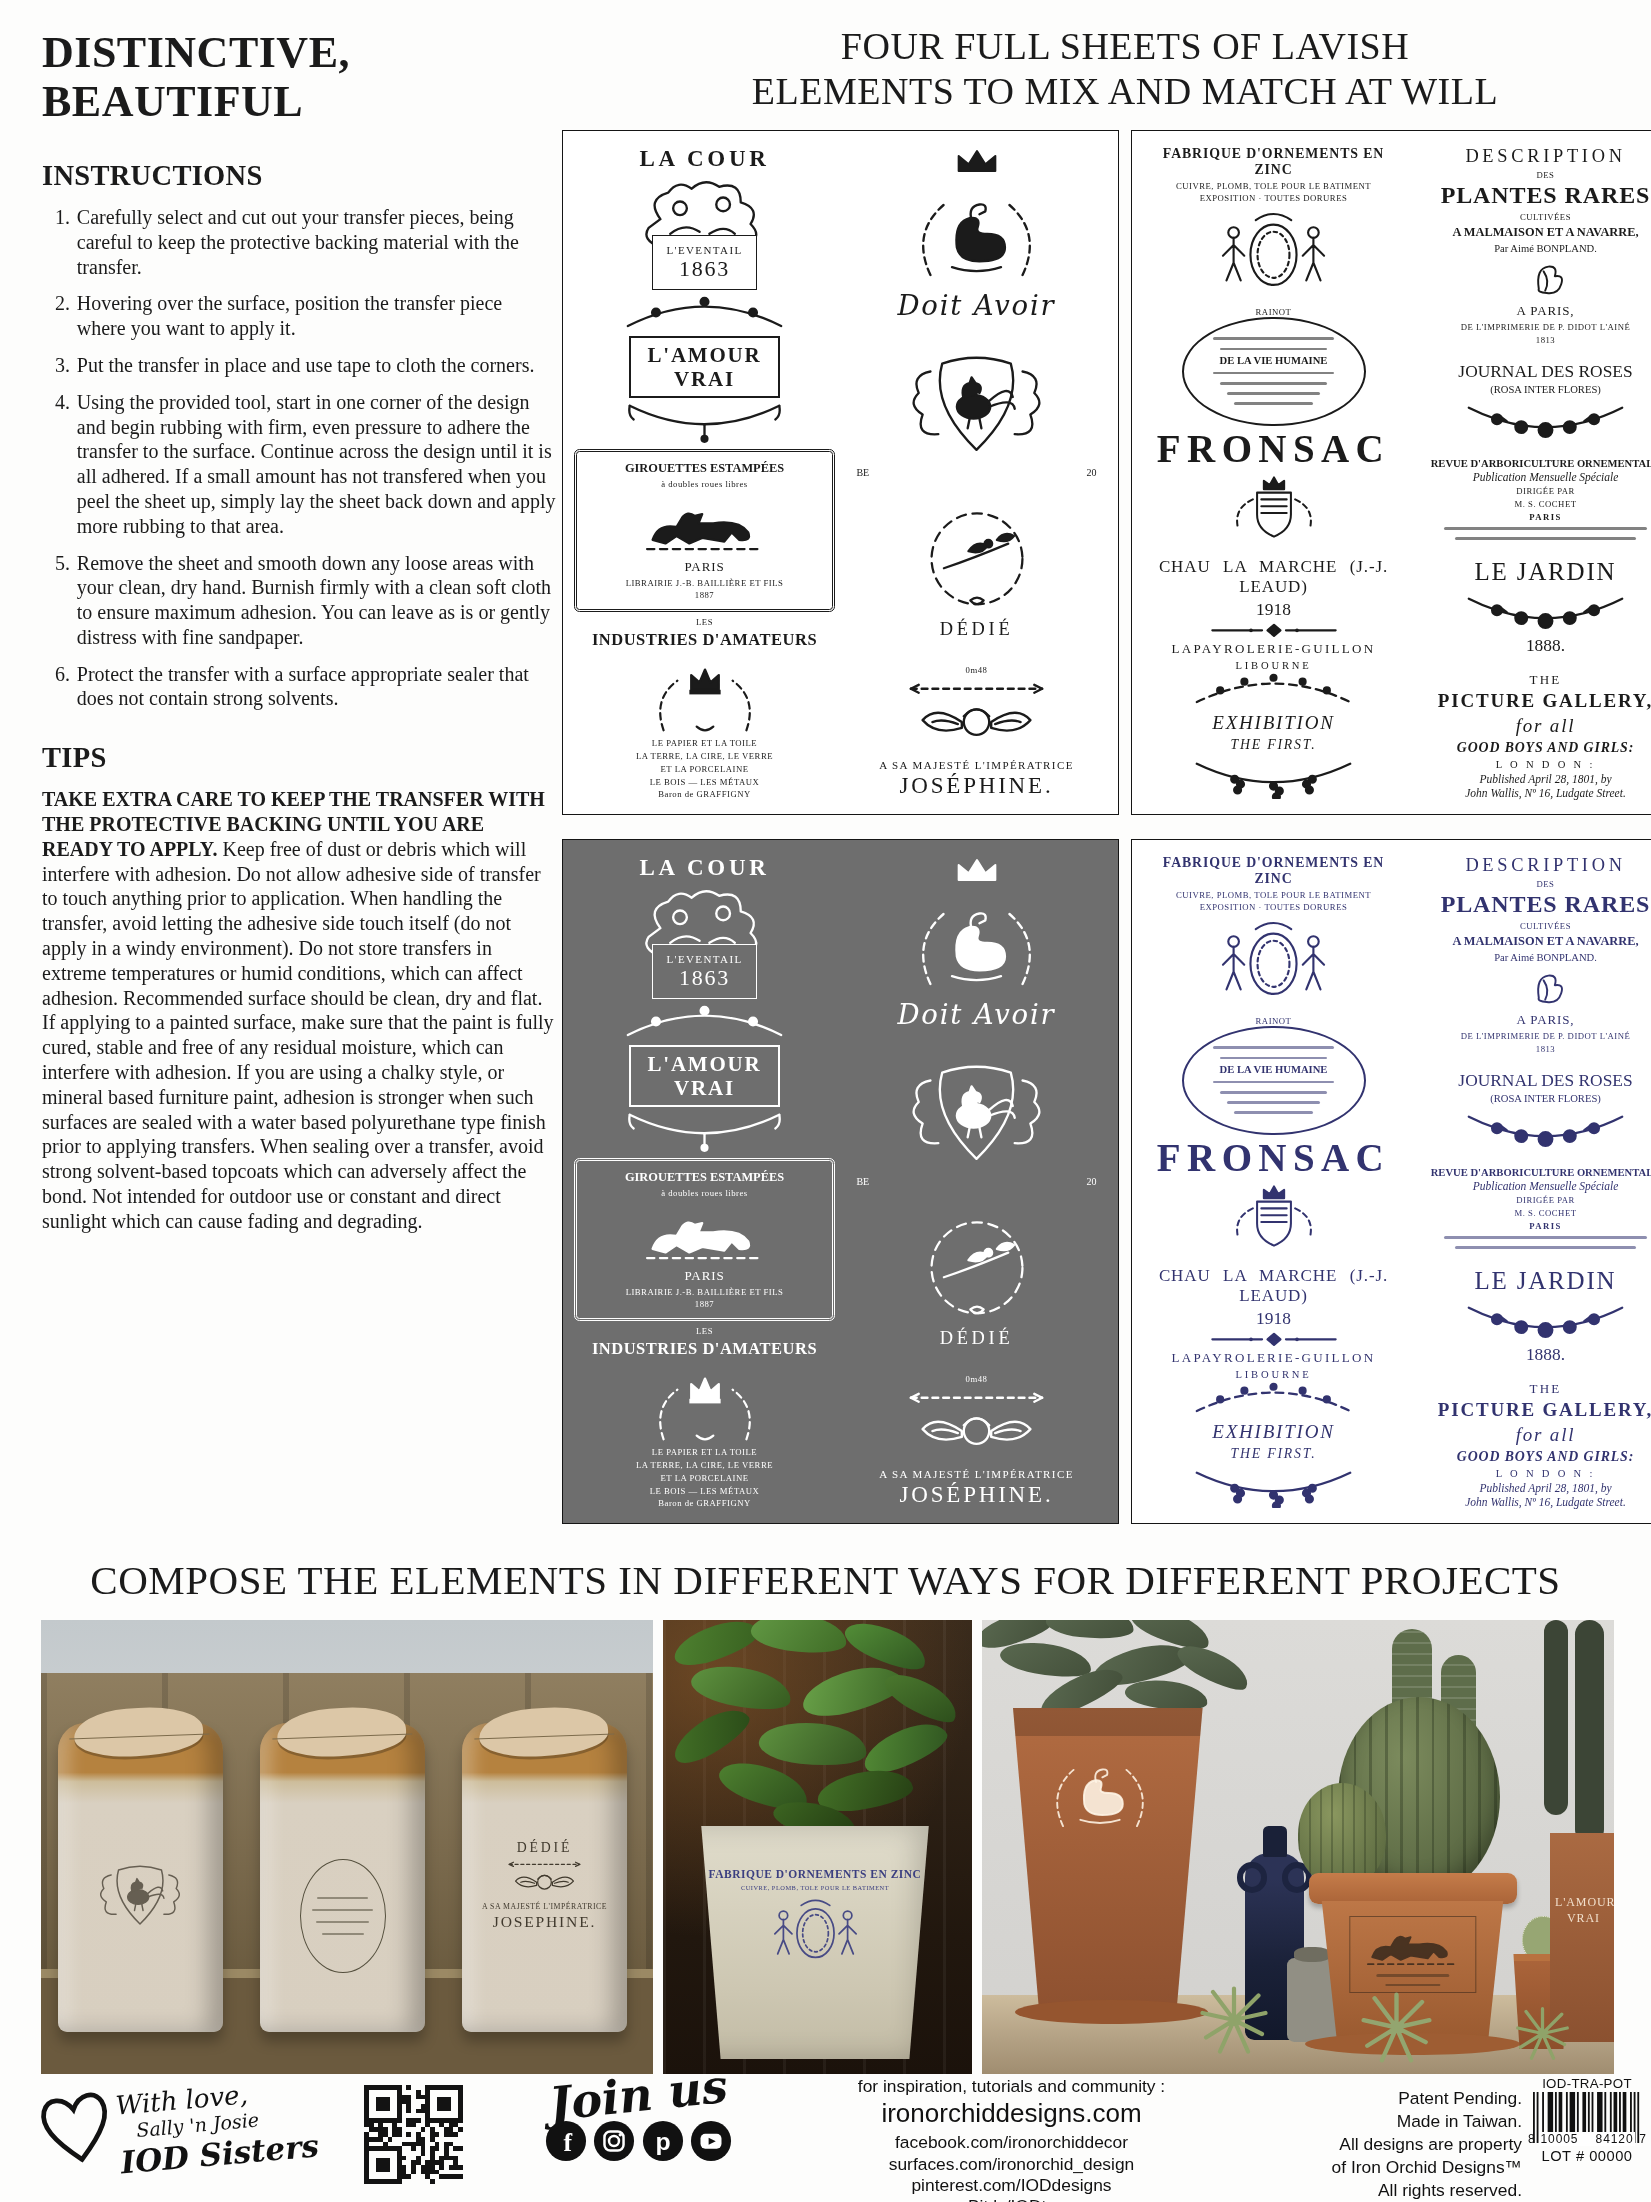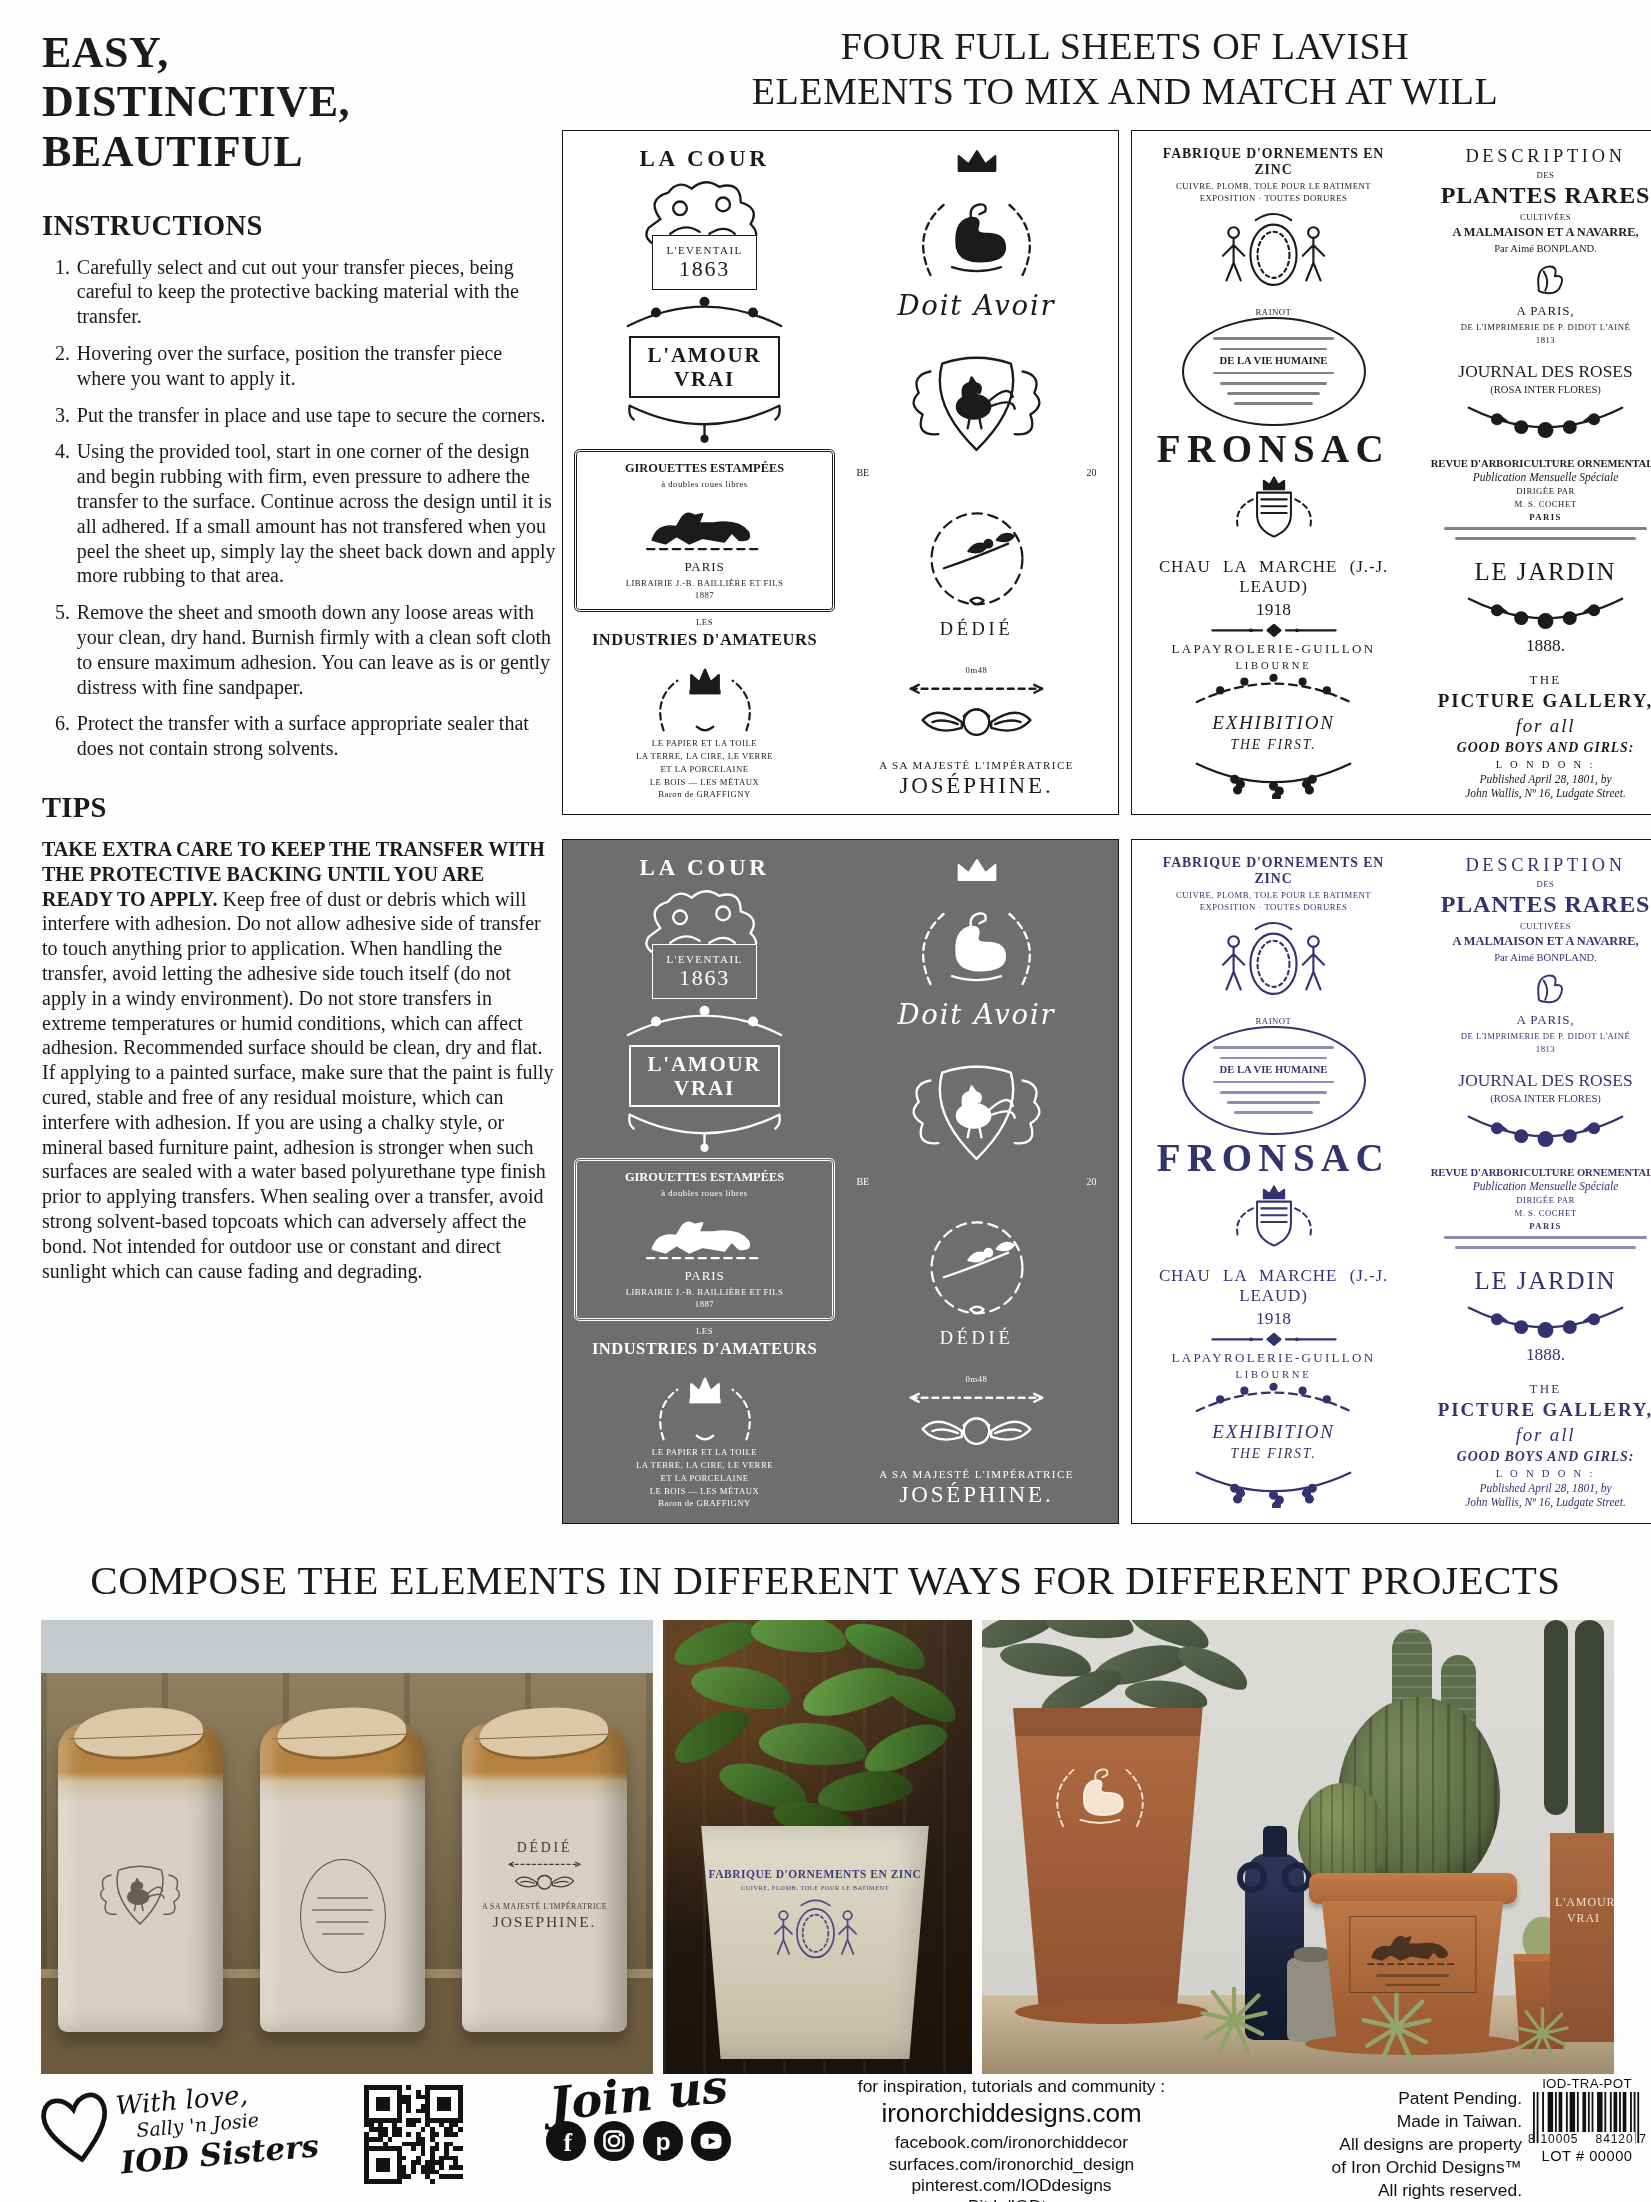--- a/index.html
+++ b/index.html
@@ -137,29 +137,28 @@
   .bnums .bmid{background:#fff;padding:0 1.8px;word-spacing:13px;letter-spacing:0.9px;}
   .lot{font-size:14.7px;margin-top:1.8px;letter-spacing:0.5px;}
 </style>
 </head>
 <body>
 
 <div class="page">
 
   <section class="left">
     <h1 class="title">
-      <span>EASY,</span>
       <span>DISTINCTIVE,</span>
       <span>BEAUTIFUL</span>
     </h1>
     <h2 class="h2">INSTRUCTIONS</h2>
     <ol id="instructions">
         <li>Carefully select and cut out your transfer pieces, being careful to keep the protective backing material with the transfer.</li>
         <li>Hovering over the surface, position the transfer piece where you want to apply it.</li>
-        <li>Put the transfer in place and use tape to secure the corners.</li>
+        <li>Put the transfer in place and use tape to cloth the corners.</li>
         <li>Using the provided tool, start in one corner of the design and begin rubbing with firm, even pressure to adhere the transfer to the surface. Continue across the design until it is all adhered. If a small amount has not transfered when you peel the sheet up, simply lay the sheet back down and apply more rubbing to that area.</li>
         <li>Remove the sheet and smooth down any loose areas with your clean, dry hand. Burnish firmly with a clean soft cloth to ensure maximum adhesion. You can leave as is or gently distress with fine sandpaper.</li>
         <li>Protect the transfer with a surface appropriate sealer that does not contain strong solvents.</li>
       </ol>
     <h2 class="h2">TIPS</h2>
     <p class="tips"><b>TAKE EXTRA CARE TO KEEP THE TRANSFER WITH THE PROTECTIVE BACKING UNTIL YOU ARE READY TO APPLY.</b> <span>Keep free of dust or debris which will interfere with adhesion. Do not allow adhesive side of transfer to touch anything prior to application. When handling the transfer, avoid letting the adhesive side touch itself (do not apply in a windy environment). Do not store transfers in extreme temperatures or humid conditions, which can affect adhesion. Recommended surface should be clean, dry and flat. If applying to a painted surface, make sure that the paint is fully cured, stable and free of any residual moisture, which can interfere with adhesion. If you are using a chalky style, or mineral based furniture paint, adhesion is stronger when such surfaces are sealed with a water based polyurethane type finish prior to applying transfers. When sealing over a transfer, avoid strong solvent-based topcoats which can adversely affect the bond. Not intended for outdoor use or constant and direct sunlight which can cause fading and degrading.</span></p>
   </section>
 
   <section class="sheets">
     <div class="sheets-heading">

